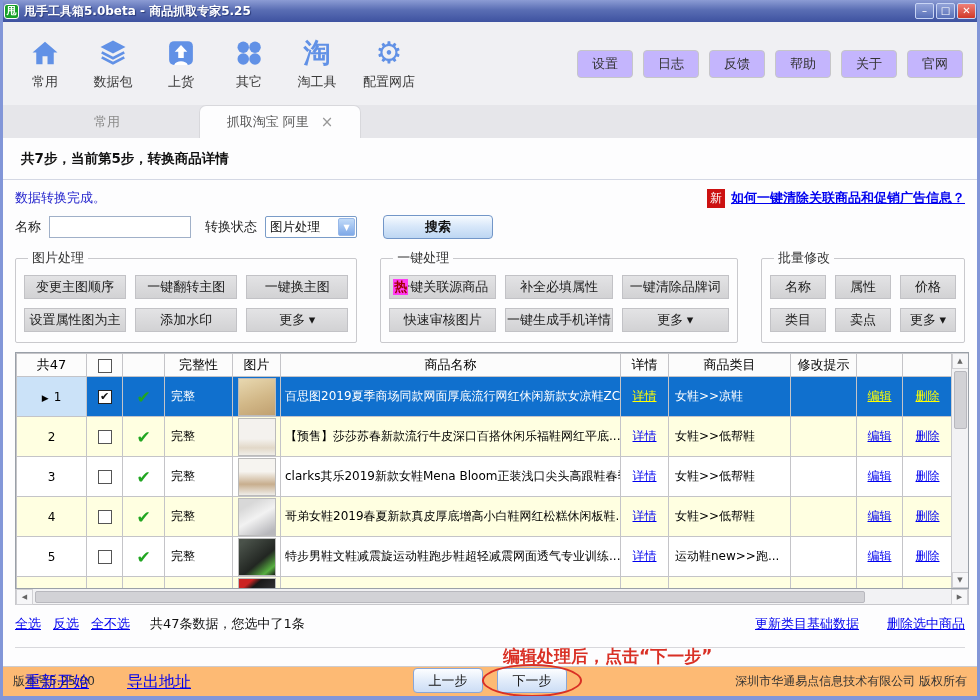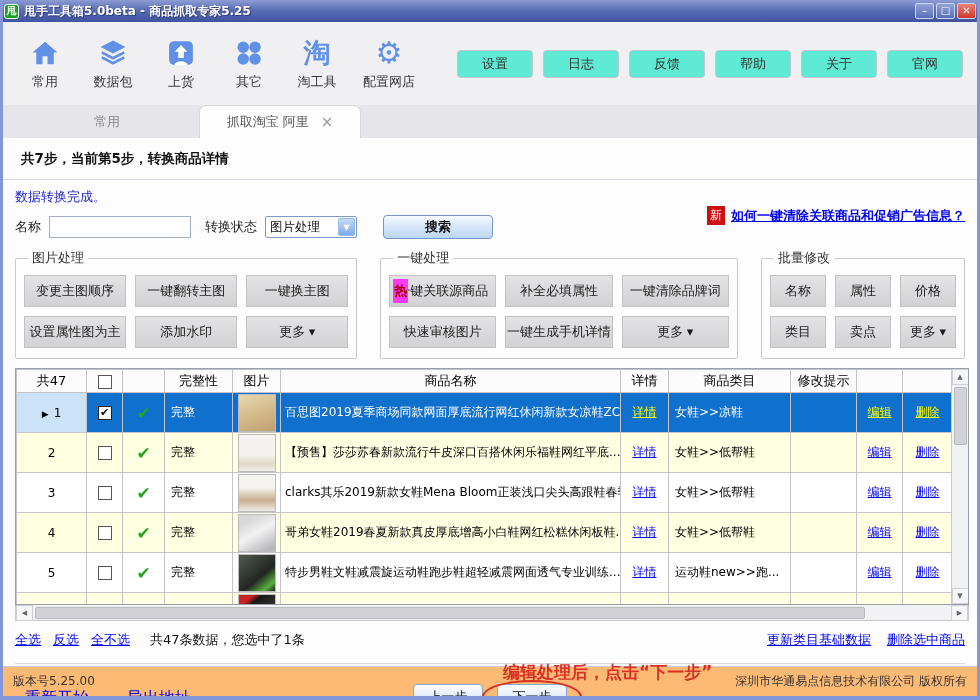--- a/index.html
+++ b/index.html
@@ -17,53 +17,53 @@
   
   .toolbar { height:83px; display:flex; align-items:center; padding:0 14px 0 20px; }
   .nav-items { display:flex; gap:24px; align-items:flex-end; }
   .nav-item { display:flex; flex-direction:column; align-items:center; gap:3px; min-width:44px; cursor:default; }
   .nav-ico { height:34px; display:flex; align-items:center; justify-content:center; color:#6191E6; }
   .nav-ico svg { display:block; }
   .nav-tao { font-size:27px; font-weight:bold; color:#6191E6; line-height:34px; }
   .nav-gear { font-size:30px; line-height:34px; color:#6191E6; }
   .nav-label { font-size:13px; color:#3A3A3A; white-space:nowrap; }
   .toolbar-actions { margin-left:auto; display:flex; gap:10px; }
-  .tb-btn { width:76px; height:28px; background:#5eead4; border:1px solid #C6C6C8; border-radius:4px; font-size:13px; color:#333; display:flex; align-items:center; justify-content:center; }
+  .tb-btn { width:56px; height:28px; background:#c4b5fd; border:1px solid #C6C6C8; border-radius:4px; font-size:13px; color:#333; display:flex; align-items:center; justify-content:center; }
 
   
   .tabstrip { height:33px; background:#E6E6EA; display:flex; align-items:flex-end; padding-left:12px; }
   .tab { height:33px; display:flex; align-items:center; justify-content:center; font-size:13px; }
   .tab.inactive { width:184px; color:#8A8A8A; }
   .tab.active { width:162px; background:#FDFDFE; border:1px solid #D8D8DC; border-bottom:none; border-radius:7px 7px 0 0; color:#555; gap:12px; }
   .tab-close { color:#999; font-size:15px; }
 
   
   .panel { background:#FDFDFE; height:528px; }
   .step-bar { height:42px; display:flex; align-items:center; padding-left:18px; font-size:13.5px; font-weight:bold; color:#111; border-bottom:1px solid #D4D8E4; }
   .content { padding:8px 12px 0 12px; position:relative; }
 
-  .status-row { display:flex; align-items:flex-start; height:20px;flex-direction:column; }
+  .status-row { display:flex; align-items:center; height:20px; }
   .status-msg { color:#2222CC; font-size:13px; }
   .help { margin-left:auto; display:flex; align-items:center; gap:6px; }
   .badge-new { background:#CC1111; color:#fff; font-size:12px; padding:1px 3px; }
   .help a { color:#0000EE; font-size:13px; text-decoration:underline; font-weight:bold; }
 
   .search-row { display:flex; align-items:center; margin-top:7px; height:24px; font-size:13px; color:#222; gap:8px; }
   .txt-input { width:142px; height:22px; border:1px solid #A0B0C8; background:#fff; }
   .combo { width:92px; height:22px; border:1px solid #7A9CC8; background:#fff; display:flex; align-items:center; border-radius:2px; }
   .combo-val { flex:1; font-size:12.5px; padding-left:4px; color:#111; }
   .combo-arrow { width:17px; height:18px; margin-right:1px; border-radius:2px; background:linear-gradient(180deg,#C2DBF8,#7FA9E8); color:#fff; font-size:8px; display:flex; align-items:center; justify-content:center; border:1px solid #98B8E8; }
   .btn-search { margin-left:18px; width:110px; height:24px; border:1px solid #7296C8; border-radius:4px; background:linear-gradient(180deg,#F7FBFF,#D9E8FA 45%,#BDD6F2); font-size:13px; font-weight:bold; color:#111; }
 
   
   .groups { display:flex; gap:23px; margin-top:10px; }
   fieldset { border:1px solid #C9C9CD; border-radius:2px; padding:8px 8px 10px 8px; }
   legend { font-size:13px; color:#333; padding:0 4px; margin-left:4px; }
   .grp-grid { display:grid; grid-template-columns:repeat(3,1fr); gap:9px 9px; }
-  .grp-btn { height:32px; background:linear-gradient(180deg,#E3E3E5,#D2D2D4); border:1px solid #C2C2C6; font-size:13px; color:#1A1A1A; display:flex; align-items:center; justify-content:center; position:relative; white-space:nowrap; }
+  .grp-btn { height:24px; background:linear-gradient(180deg,#E3E3E5,#D2D2D4); border:1px solid #C2C2C6; font-size:13px; color:#1A1A1A; display:flex; align-items:center; justify-content:center; position:relative; white-space:nowrap; }
   .g1 { width:356px; } .g2 { width:372px; } .g3 { width:212px; }
   .hot-badge { position:absolute; left:3px; top:3px; bottom:3px; background:#FF3BF3; color:#A00000; font-size:13px; display:flex; align-items:center; padding:0 1px; font-weight:bold; }
 
   
   .table-viewport { margin-top:9px; height:237px; overflow:hidden; position:relative; border:1px solid #9AA0A8; background:#fff; width:954px; }
   table { border-collapse:collapse; table-layout:fixed; width:936px; }
   th { height:23px; background:#FCFCFC; border:1px solid #C4C4C8; font-size:13px; font-weight:normal; color:#000; overflow:hidden; white-space:nowrap; }
   td { height:40px; border:1px solid #C4C4C8; font-size:12px; color:#000; overflow:hidden; white-space:nowrap; text-align:center; padding:0 2px; }
   tr.stripe td { background:#FFFFE1; }
   tr.sel td { background:#1070CE; color:#fff; }
@@ -87,21 +87,21 @@
   .scr-arrow { width:17px; height:16px; background:#F6F6F8; border:1px solid #D0D0D4; color:#666; font-size:7px; display:flex; align-items:center; justify-content:center; }
   .v-thumb { width:13px; height:58px; background:#D2D2D6; border:1px solid #B8B8BE; border-radius:2px; margin-top:2px; }
   .v-spacer { flex:1; }
   .hscroll { width:954px; height:16px; background:#F2F2F4; border:1px solid #C8C8CC; border-top:none; display:flex; align-items:center; }
   .h-thumb { height:12px; width:830px; background:#D2D2D6; border:1px solid #B8B8BE; border-radius:2px; margin-left:2px; }
   .h-spacer { flex:1; }
 
   
   .select-row { display:flex; align-items:center; margin-top:8px; height:22px; font-size:13px; gap:12px; }
   .select-row .summary { color:#111; margin-left:8px; }
-  .select-row .right { margin-left:auto; display:flex; gap:16px;align-items:center; }
+  .select-row .right { margin-left:auto; display:flex; gap:28px;align-items:center; }
 
   .footer-controls { position:relative; margin-top:12px; border-top:1px solid #D8D8DC; height:56px; }
   .fc-links { position:absolute; left:10px; top:24px; display:flex; gap:38px; font-size:16px; }
   .fc-btns { position:absolute; left:398px; top:20px; display:flex; gap:14px; }
   .nav-btn { width:70px; height:25px; border:1px solid #88A6D8; border-radius:4px; background:linear-gradient(180deg,#FDFEFF,#E2ECFA 50%,#CCDDF5); font-size:13px; color:#111; }
   .red-ellipse { position:absolute; left:-15px; top:-4px; width:100px; height:33px; border:2px solid #D93025; border-radius:50%; pointer-events:none; }
   .ellipse-wrap { position:relative; }
   .annotation { position:absolute; left:488px; top:-3px; color:#D93025; font-size:17px; font-weight:bold; white-space:nowrap; }
 
   .statusbar { height:30px; background:#fdba74; border-top:1px solid #CCCCD0; display:flex; align-items:center; padding:0 10px; font-size:12px; color:#333; }

